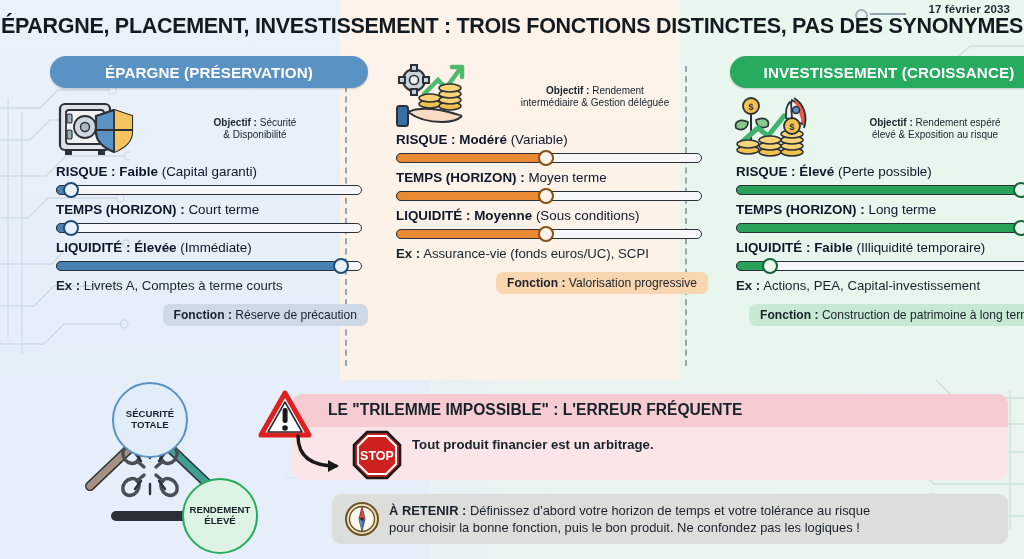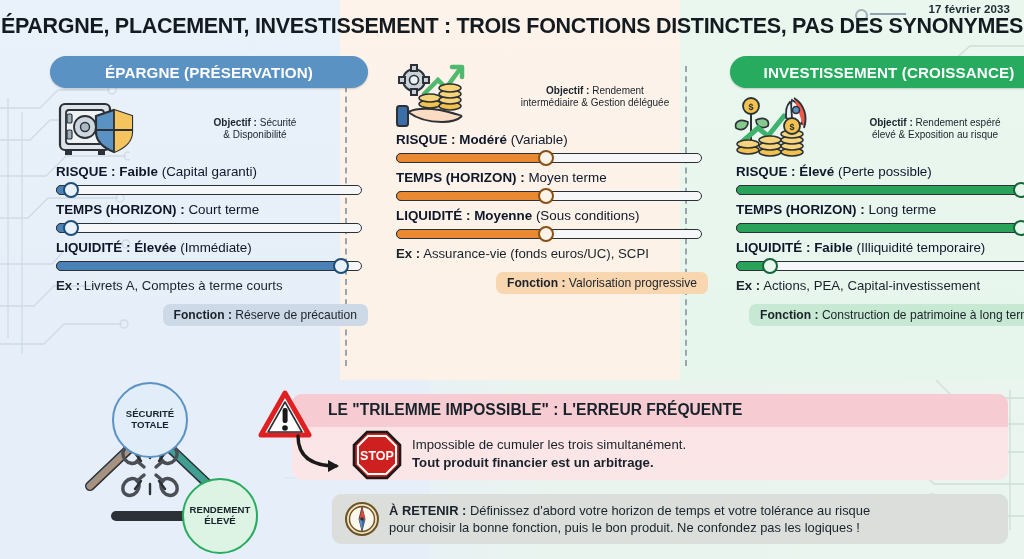--- a/index.html
+++ b/index.html
@@ -500,21 +500,20 @@
     <path d="M36,28 L47,34 L36,40 Z" fill="#1a1a1a"></path>
   </svg>
 
   <svg class="stop-sign" viewBox="0 0 50 50">
     <polygon points="15,2 35,2 48,15 48,35 35,48 15,48 2,35 2,15" fill="#cf2020" stroke="#1a1a1a" stroke-width="2.6"></polygon>
     <polygon points="16,6 34,6 44,16 44,34 34,44 16,44 6,34 6,16" fill="none" stroke="#ffffff" stroke-width="2"></polygon>
     <text x="25" y="30" font-size="12.5" font-weight="bold" text-anchor="middle" fill="#ffffff" font-family="Liberation Sans">STOP</text>
   </svg>
 
   <div class="alert-body">
-    <div>Impossible de cumuler les trois simultanément.</div>
     <div class="b2">Tout produit financier est un arbitrage.</div>
   </div>
 
   <div class="retain">
     <svg class="compass" viewBox="0 0 36 36">
       <circle cx="18" cy="18" r="16" fill="#f2e2c0" stroke="#6b5426" stroke-width="2"></circle>
       <circle cx="18" cy="18" r="12.5" fill="#fdf8ee" stroke="#6b5426" stroke-width="1.4"></circle>
       <polygon points="18,6 21,18 18,30 15,18" fill="#e04a3a" stroke="#2b3136" stroke-width="0.8"></polygon>
       <polygon points="18,30 15,18 18,18" fill="#5b92c4"></polygon>
       <polygon points="18,6 21,18 18,18" fill="#e04a3a"></polygon>

